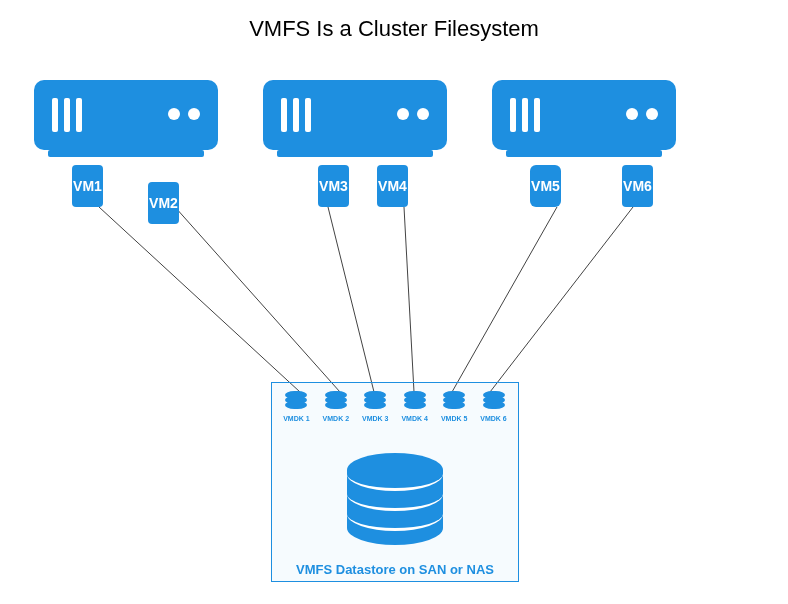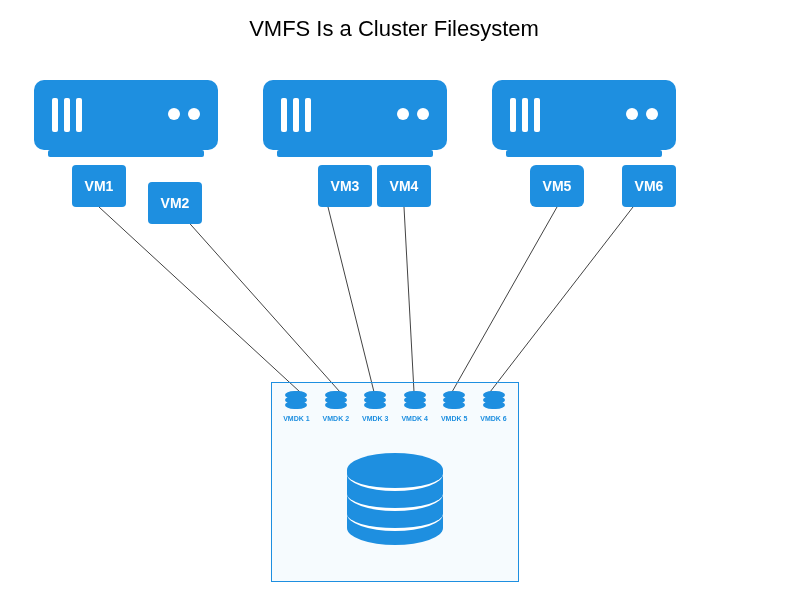--- a/index.html
+++ b/index.html
@@ -67,21 +67,21 @@
     display: block;
     width: 12px;
     height: 12px;
     background: #fff;
     border-radius: 50%;
   }
 
   
   .vm {
     position: absolute;
-    width: 54px;
+    width: 31px;
     height: 42px;
     background: #1e8fe0;
     border-radius: 4px;
     color: #fff;
     font-weight: 600;
     font-size: 14px;
     display: flex;
     align-items: center;
     justify-content: center;
   }
@@ -314,13 +314,14 @@
     <div class="dl d4"></div>
     <div class="dl d3"></div>
     <div class="body"></div>
     <div class="dl d2"></div>
     <div class="dl d1"></div>
     <div class="seam s1"></div>
     <div class="seam s2"></div>
     <div class="seam s3"></div>
   </div>
 
+  <div class="datastore-title">VMFS Datastore on SAN or NAS</div>
 </div>
 
 </body></html>

